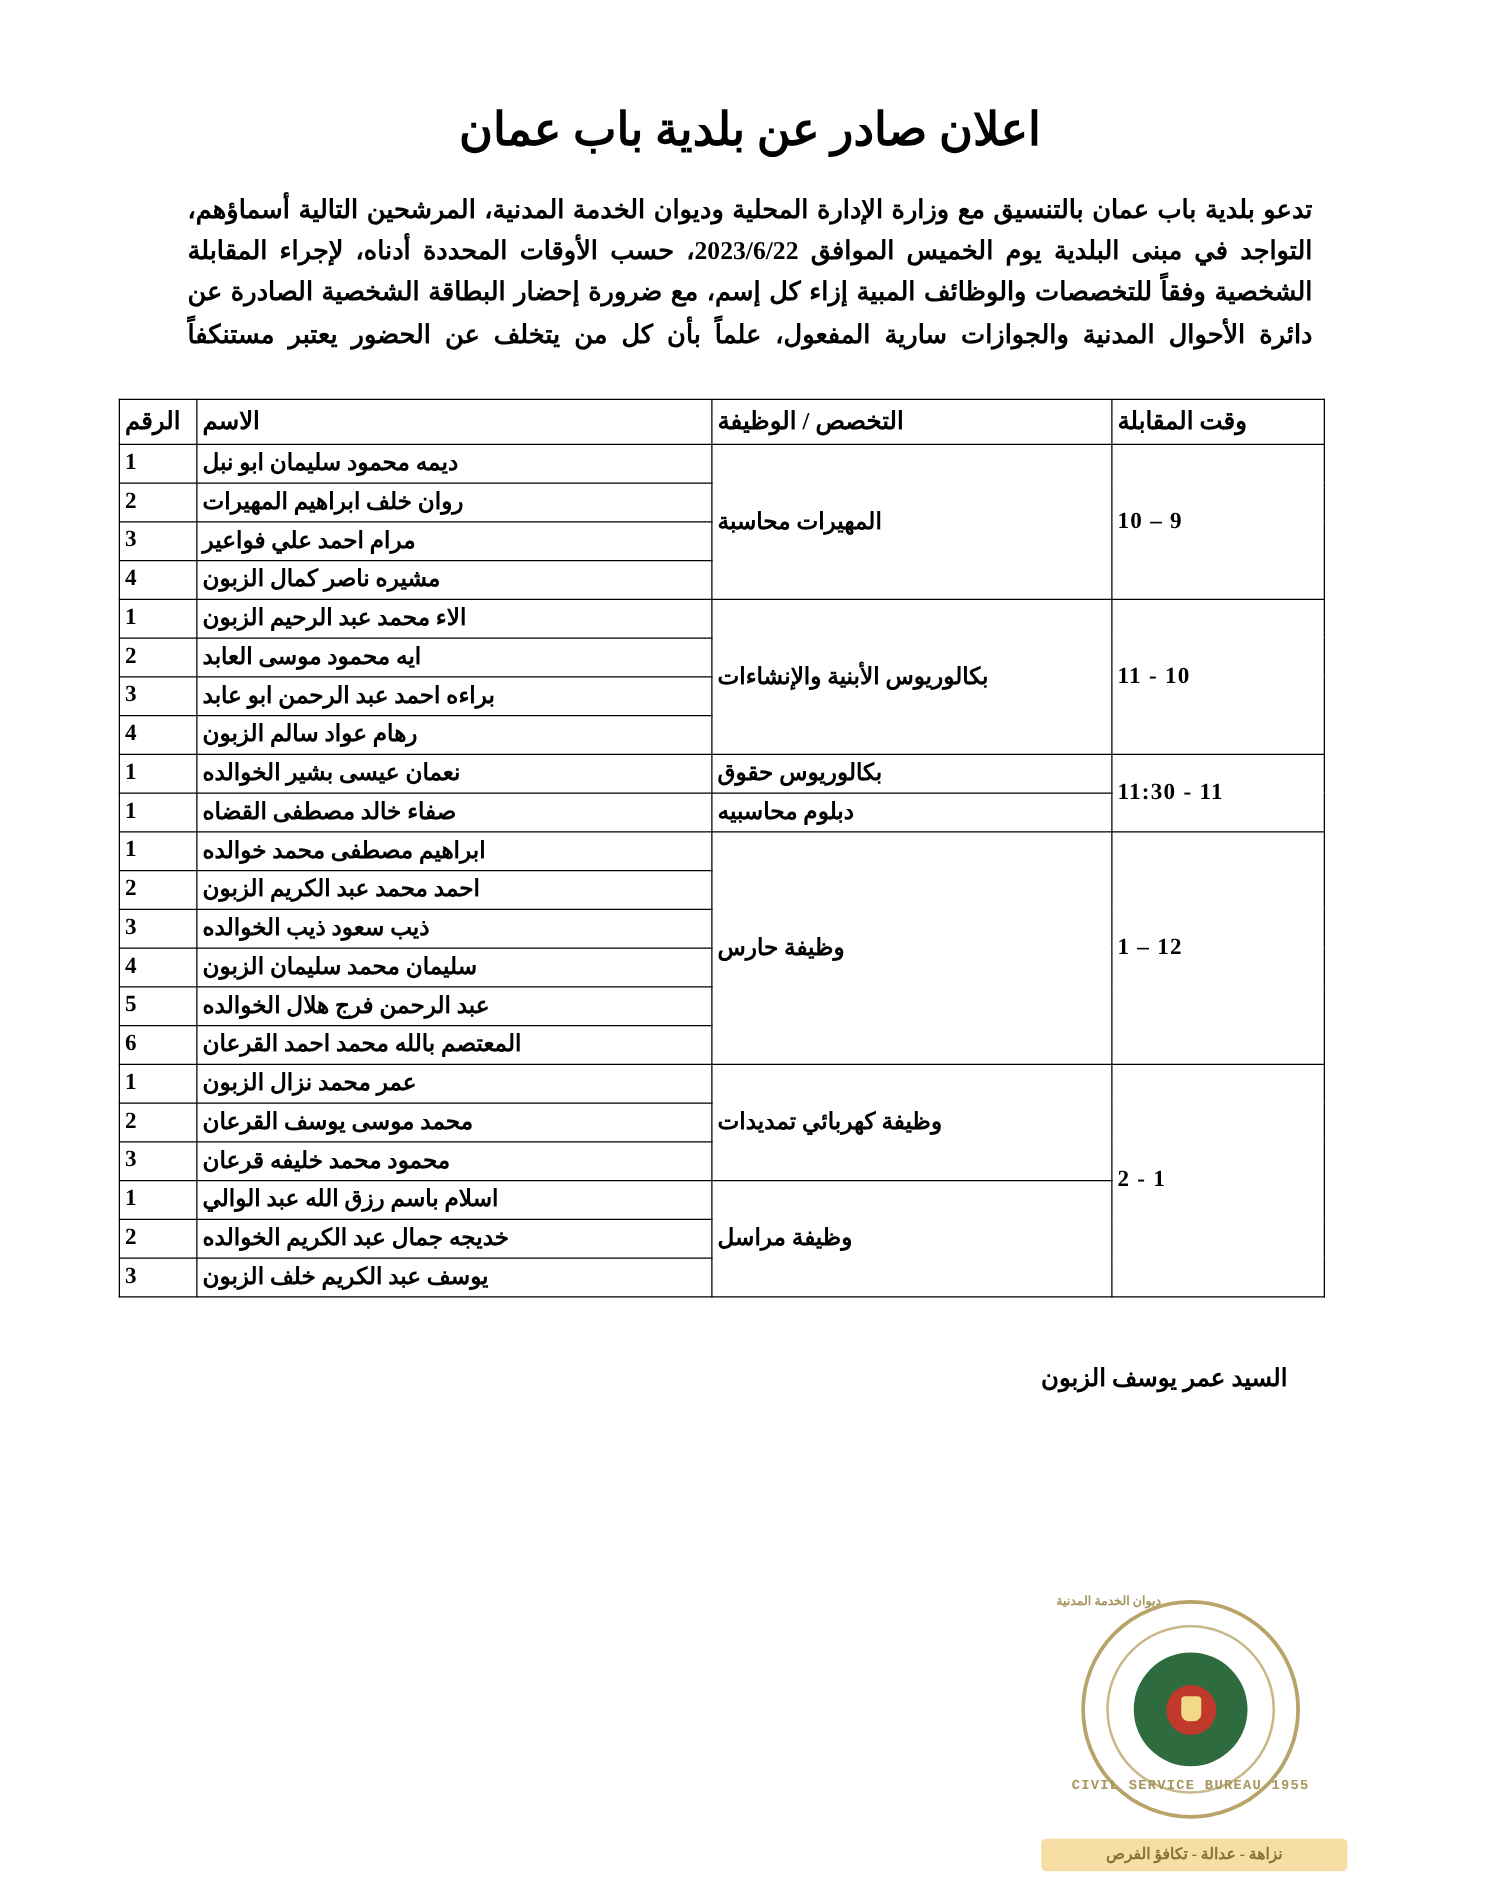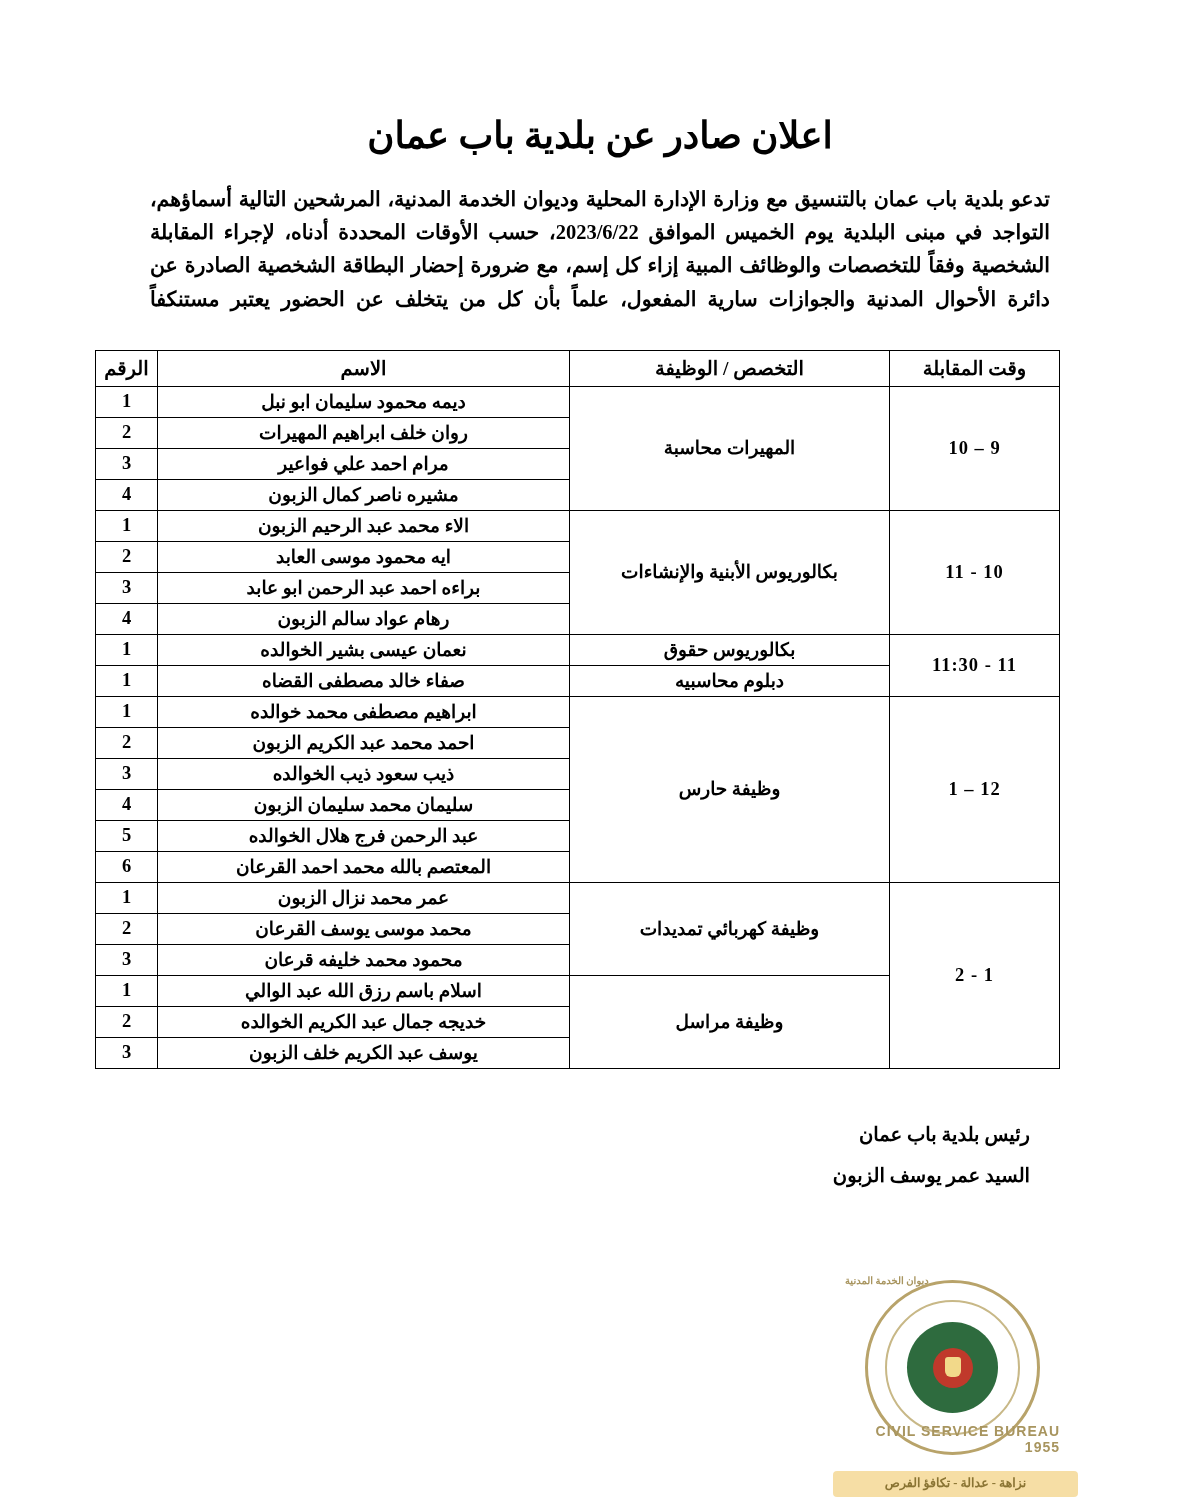--- a/index.html
+++ b/index.html
@@ -13,21 +13,21 @@
     position: relative;
     font-family: "Liberation Serif", "DejaVu Serif", serif;
     color: #111111;
     overflow: hidden;
   }
   .page {
     position: relative;
     width: 1200px;
     height: 1506px;
     box-sizing: border-box;
-    padding: 92px 140px 0 140px;
+    padding: 60px 140px 0 140px;
   }
   .doc-title {
     text-align: center;
     font-size: 37px;
     font-weight: bold;
     letter-spacing: 0px;
     margin: 22px 0 26px 0;
     color: #000;
   }
   .intro {
@@ -42,21 +42,21 @@
   table.main-table {
     border-collapse: collapse;
     width: 920px;
     margin: 0 auto;
     table-layout: fixed;
   }
   table.main-table td, table.main-table th {
     border: 1.6px solid #000;
     font-size: 18.5px;
     font-weight: bold;
-    text-align: center;
+    text-align: left;
     vertical-align: middle;
     padding: 3px 4px;
     color: #000;
     height: 31px;
     box-sizing: border-box;
   }
   table.main-table th {
     font-size: 19.5px;
     height: 36px;
   }
@@ -141,25 +141,26 @@
     text-align: left;
     font-size: 10px;
     color: #a8955f;
     font-weight: bold;
   }
   .seal-text-en {
     position: absolute;
     left: 0;
     top: 148px;
     width: 215px;
-    font-size: 14px;
+    text-align: center;
+    font-size: 11px;
     letter-spacing: 1px;
     color: #a8955f;
     font-weight: bold;
-    font-family: Liberation Sans, sans-serif;
+    font-family: Liberation Mono, monospace;
   }
   .seal-ribbon {
     position: absolute;
     left: -12px;
     top: 188px;
     width: 267px;
     height: 40px;
   }
   .seal-ribbon-band {
     position: absolute;
@@ -304,21 +305,20 @@
           <td>2</td>
         </tr>
         <tr>
           <td class="name-cell">يوسف عبد الكريم خلف الزبون</td>
           <td>3</td>
         </tr>
       </tbody>
   </table>
 
   <div class="footer-block">
-    <div>رئيس بلدية باب عمان</div>
     <div>السيد عمر يوسف الزبون</div>
   </div>
 
   <div class="seal">
     <div class="seal-text-top">ديوان الخدمة المدنية</div>
     <div class="seal-circle"></div>
     <div class="seal-inner"></div>
     <div class="seal-core">
       <div class="crown"></div>
     </div>

